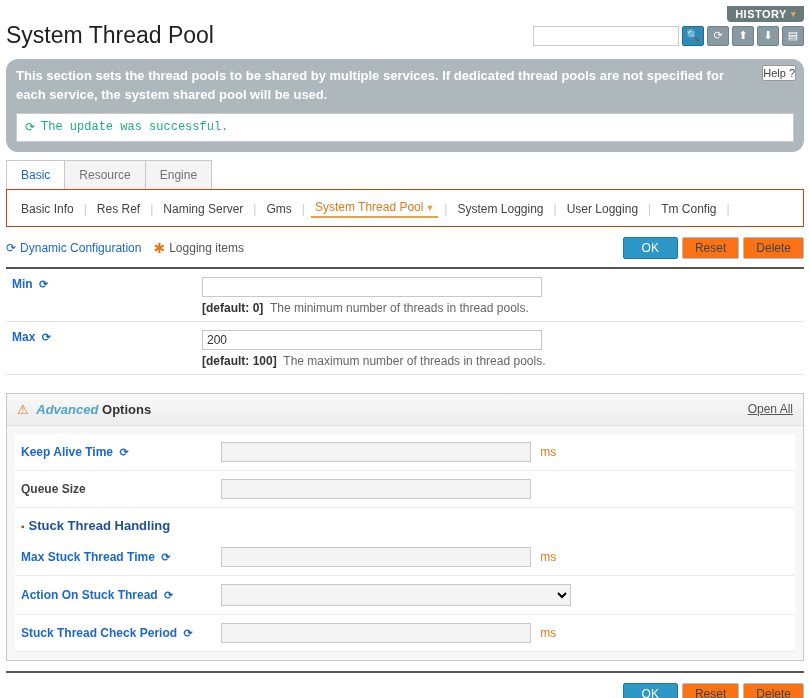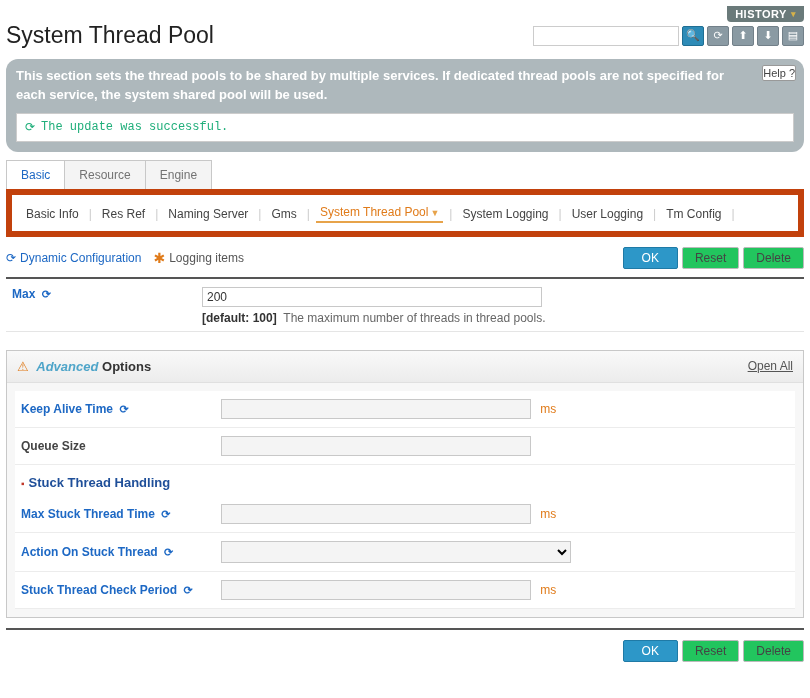--- a/index.html
+++ b/index.html
@@ -15,34 +15,34 @@
   .ico-btn { width:22px; height:20px; background:#2d8bb7; border:1px solid #1f6e93; color:#fff; display:flex; align-items:center; justify-content:center; font-size:11px; cursor:pointer; border-radius:2px; }
   .ico-btn.gray { background:#8a9aa3; border-color:#728089; }
   .banner-wrap { margin:4px 6px 8px 6px; background:#aeb8bc; padding:8px 10px 10px 10px; position:relative; border-radius:12px; }
   .banner-text { color:#fff; font-size:13px; font-weight:bold; line-height:1.45; padding-right:60px; }
   .help-btn { position:absolute; top:6px; right:8px; background:#fff; border:1px solid #999; font-size:11px; padding:1px 0; color:#444; cursor:pointer; border-radius:2px; }
   .success-msg { background:#fff; border:1px solid #ccc; margin-top:8px; padding:6px 8px; color:#1fae7a; font-family:"Courier New",monospace; font-size:12px; display:flex; align-items:center; gap:6px; }
   .refresh-ico { color:#1fae7a; font-size:12px; }
   .tabs { margin:6px 6px 0 6px; display:flex; }
   .tab { border:1px solid #c8c8c8; border-bottom:none; padding:7px 14px; font-size:12px; color:#737373; cursor:pointer; background:#f4f4f4; margin-right:-1px; }
   .tab.active { color:#1d68c4; background:#fff; position:relative; z-index:2; }
-  .tab-body { border:6px solid #c2410c; margin:0 6px; padding:10px 10px 8px 10px; }
+  .tab-body { border:1px solid #c2410c; margin:0 6px; padding:10px 10px 8px 10px; }
   .subnav { display:flex; flex-wrap:wrap; align-items:center; gap:0; font-size:12px; color:#444; }
   .subnav a { color:#444; text-decoration:none; padding:0 4px; cursor:pointer; }
   .subnav .sep { color:#ccc; padding:0 6px; }
   .subnav a.current { color:#e07b1a; border-bottom:2px solid #e7a34a; padding-bottom:2px; }
   .subnav a.current .dd { color:#e7a34a; font-size:9px; margin-left:2px; }
   .toolrow { display:flex; align-items:center; justify-content:space-between; margin:4px 6px 0 6px; padding:6px 0 8px 0; }
   .toolrow-left { display:flex; align-items:center; gap:12px; }
   .dyn-conf { color:#1d68c4; display:flex; align-items:center; gap:4px; }
   .dyn-ico { color:#1d68c4; font-size:12px; }
   .req-items { color:#555; display:flex; align-items:center; gap:4px; }
   .req-ico { color:#e07b1a; font-size:14px; line-height:1; }
   .btn-row { display:flex; gap:4px; }
-  button.act { height:22px; padding:0 12px; border:1px solid #bbb; background:#22c55e; color:#444; cursor:pointer; border-radius:2px; font-size:12px; }
+  button.act { height:22px; padding:0 12px; border:1px solid #bbb; background:#f97316; color:#444; cursor:pointer; border-radius:2px; font-size:12px; }
   button.act.primary { background:#2d97c8; border-color:#1f7aa6; color:#fff; padding:0 18px; }
   hr.divider { border:none; border-top:2px solid #555; margin:0 6px; }
   .form-tbl { width:calc(100% - 12px); margin:0 6px; border-collapse:collapse; }
   .form-tbl td { border-bottom:1px solid #e5e5e5; padding:8px 6px 6px 6px; vertical-align:top; }
   .form-tbl td.label { width:190px; color:#1d68c4; font-weight:bold; }
   .sync-ico { color:#1d68c4; font-size:11px; margin-left:3px; }
   .form-input { width:340px; height:20px; border:1px solid #c8c8c8; padding:1px 4px; font-size:12px; color:#333; }
   .hint { color:#666; font-size:12px; margin-top:4px; }
   .hint b { color:#333; font-weight:bold; }
   .adv-box { margin:18px 6px 6px 6px; border:1px solid #c8c8c8; background:#f7f7f7; }
@@ -150,20 +150,32 @@
       <button class="act primary">OK</button>
       <button class="act">Reset</button>
       <button class="act">Delete</button>
     </div>
   </div>
 
   <hr class="divider">
 
   <table class="form-tbl">
     <tbody>
+        <tr>
+      <td class="label">
+        <span>Min</span>
+        <span class="sync-ico">⟳</span>
+      </td>
+      <td>
+        <input class="form-input" type="text" value="" style="">
+        <div class="hint">
+          <b>[default: 0]</b>&nbsp;&nbsp;<span>The minimum number of threads in thread pools.</span>
+        </div>
+      </td>
+    </tr>
     <tr>
       <td class="label">
         <span>Max</span>
         <span class="sync-ico">⟳</span>
       </td>
       <td>
         <input class="form-input" type="text" value="200" style="">
         <div class="hint">
           <b>[default: 100]</b>&nbsp;&nbsp;<span>The maximum number of threads in thread pools.</span>
         </div>

